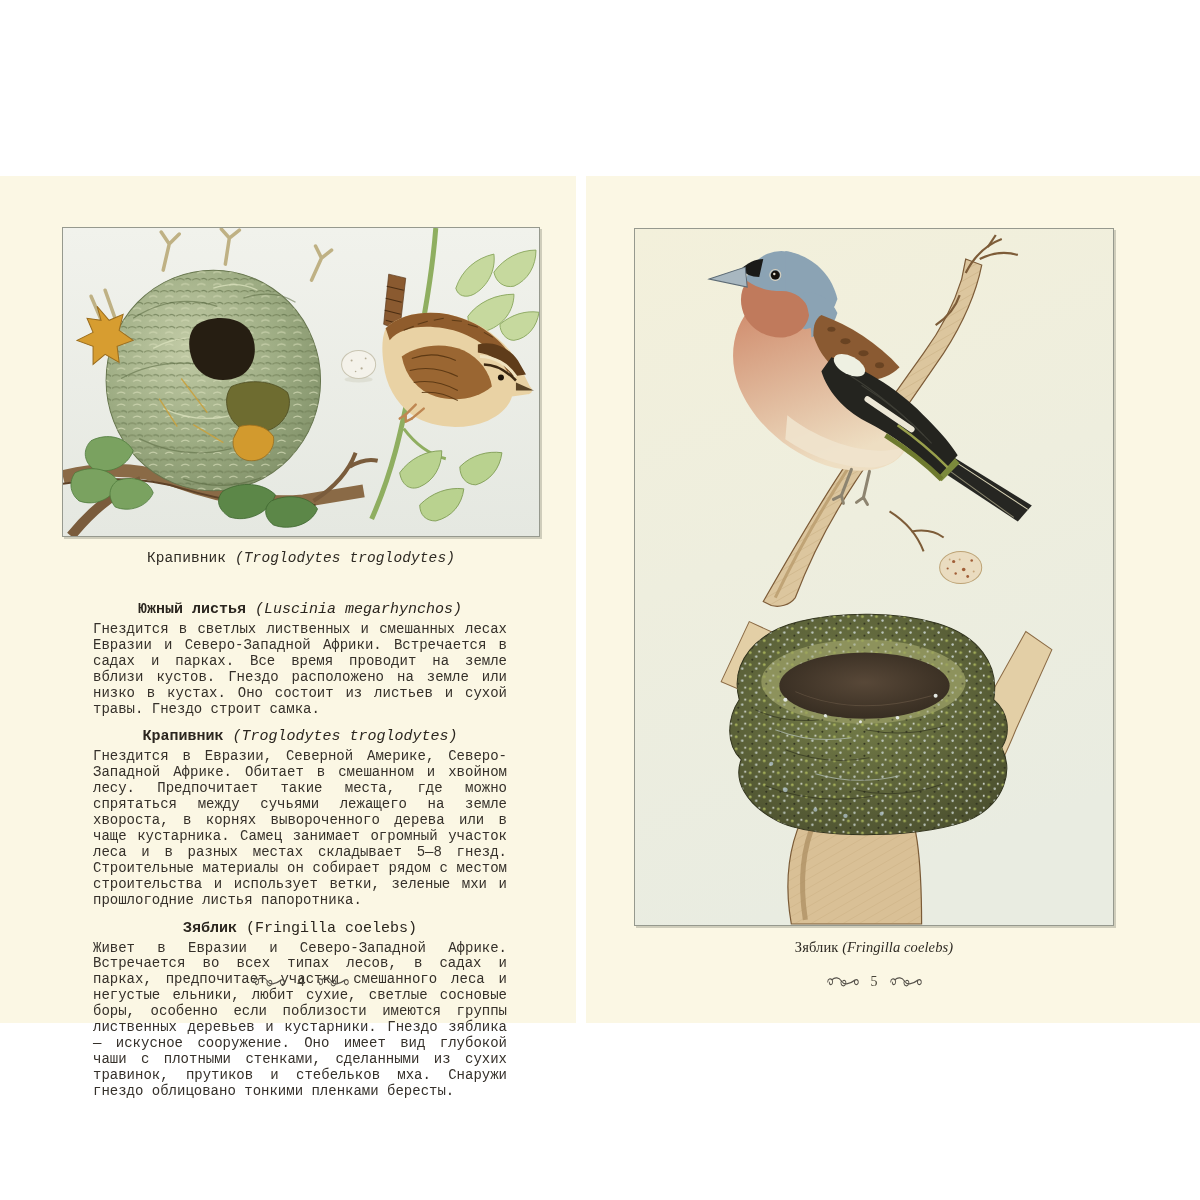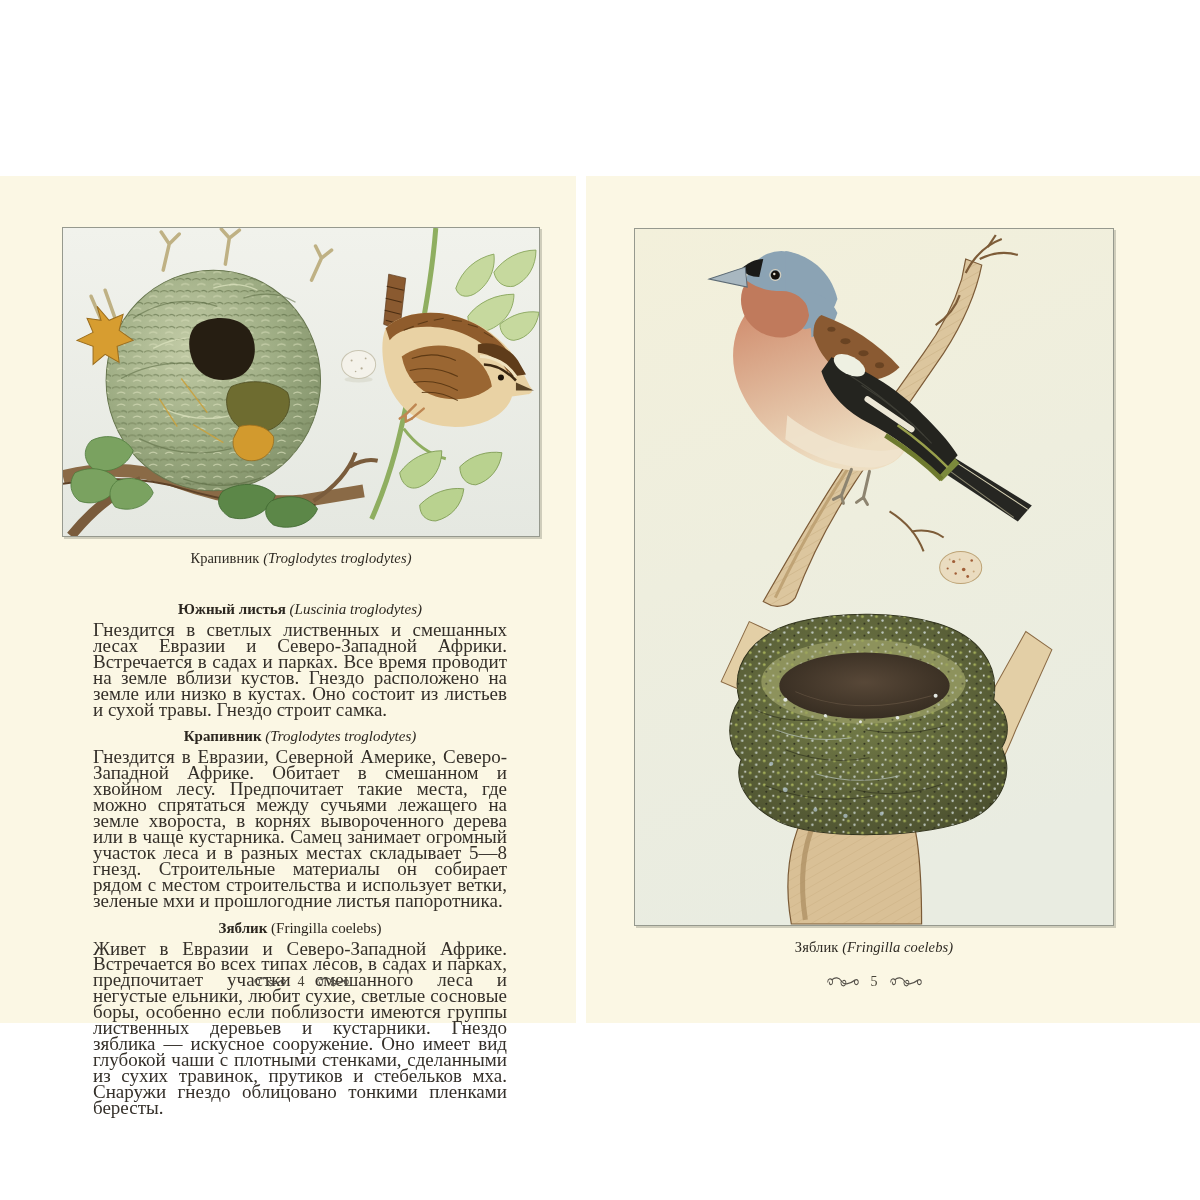--- a/index.html
+++ b/index.html
@@ -1,36 +1,36 @@
 <!DOCTYPE html>
 <html><head>
 <meta charset="utf-8">
 <style>
   html,body{margin:0;padding:0;}
   body{width:1200px;height:1200px;background:#ffffff;font-family:"Liberation Serif","DejaVu Serif",serif;color:#35302a;}
   .stage{position:relative;width:1200px;height:1200px;background:#ffffff;overflow:hidden;}
   .spread{position:absolute;left:0;top:176px;width:1200px;height:847px;background:#fbf7e4;display:flex;}
   .page{position:relative;height:100%;}
-  .page-left{width:576px;}
+  .page-left{width:576px;font-family:Liberation Mono, monospace;}
   .gutter{width:10px;height:100%;background:#ffffff;}
   .page-right{width:588px;}
   .plate{position:absolute;box-sizing:border-box;border:1.5px solid #96998e;box-shadow:2px 2px 0 rgba(125,125,112,.35);overflow:hidden;}
   .plate svg{display:block;width:100%;height:100%;}
   .plate-left{left:62px;top:51px;width:478px;height:310px;background:#edefe8;}
   .plate-right{left:48px;top:52px;width:480px;height:698px;background:#f2efdb;}
   .caption{position:absolute;text-align:center;font-size:14.5px;letter-spacing:.1px;color:#2e2a23;}
   .caption-left{left:62px;top:374px;width:478px;}
   .caption-right{left:48px;top:763px;width:480px;}
   .latin{font-style:italic;}
   .latin.upright{font-style:normal;}
   .text-col{position:absolute;left:93px;top:424px;width:414px;}
   .text-col h3{text-align:center;font-size:15px;line-height:19px;font-weight:bold;margin:10px 0 3px;color:#2b261f;}
   .text-col section:first-child h3{margin-top:0;}
   .text-col h3 .latin{font-weight:normal;}
-  .text-col p{margin:0;font-size:19px;line-height:15.9px;text-align:justify;color:#35302a;hyphens:none;}
+  .text-col p{margin:0;font-size:14px;line-height:15.9px;text-align:justify;color:#35302a;hyphens:none;}
   .pagefoot{position:absolute;display:flex;justify-content:center;align-items:center;gap:11px;height:16px;}
   .pagefoot-left{left:62px;top:798px;width:478px;}
   .pagefoot-right{left:48px;top:798px;width:480px;}
   .pagefoot .num{font-size:14px;color:#474338;}
   .orn{width:34px;height:12px;}
   .hiddendefs{position:absolute;width:0;height:0;overflow:hidden;}
 </style>
 </head>
 <body>
 
@@ -183,21 +183,21 @@
         </svg>
       </figure>
 
       <div class="caption caption-left">
         <span>Крапивник</span>
         <span class="latin">(Troglodytes troglodytes)</span>
       </div>
 
       <div class="text-col">
         <section>
-          <h3><span>Южный листья</span> <span class="latin">(Luscinia troglodytes)</span></h3>
+          <h3><span>Южный листья</span> <span class="latin">(Luscinia megarhynchos)</span></h3>
           <p>Гнездится в светлых лиственных и смешанных лесах Евразии и Северо-Западной Африки. Встречается в садах и парках. Все время проводит на земле вблизи кустов. Гнездо расположено на земле или низко в кустах. Оно состоит из листьев и сухой травы. Гнездо строит самка.</p>
         </section>
         <section>
           <h3><span>Крапивник</span> <span class="latin">(Troglodytes troglodytes)</span></h3>
           <p>Гнездится в Евразии, Северной Америке, Северо-Западной Африке. Обитает в смешанном и хвойном лесу. Предпочитает такие места, где можно спрятаться между сучьями лежащего на земле хвороста, в корнях вывороченного дерева или в чаще кустарника. Самец занимает огромный участок леса и в разных местах складывает 5—8 гнезд. Строительные материалы он собирает рядом с местом строительства и использует ветки, зеленые мхи и прошлогодние листья папоротника.</p>
         </section>
         <section>
           <h3><span>Зяблик</span> <span class="latin upright">(Fringilla coelebs)</span></h3>
           <p>Живет в Евразии и Северо-Западной Африке. Встречается во всех типах лесов, в садах и парках, предпочитает участки смешанного леса и негустые ельники, любит сухие, светлые сосновые боры, особенно если поблизости имеются группы лиственных деревьев и кустарники. Гнездо зяблика — искусное сооружение. Оно имеет вид глубокой чаши с плотными стенками, сделанными из сухих травинок, прутиков и стебельков мха. Снаружи гнездо облицовано тонкими пленками бересты.</p>
         </section>

